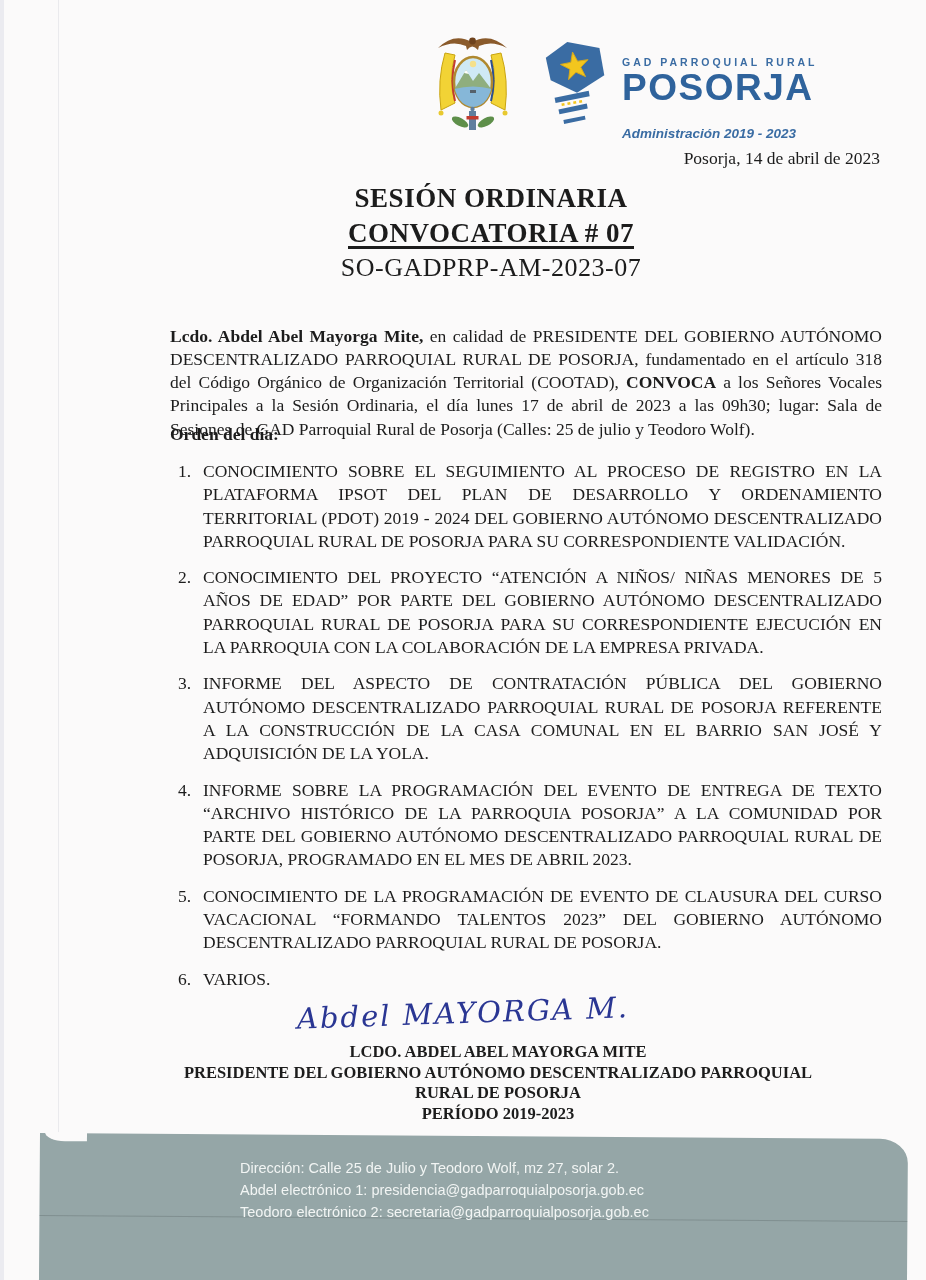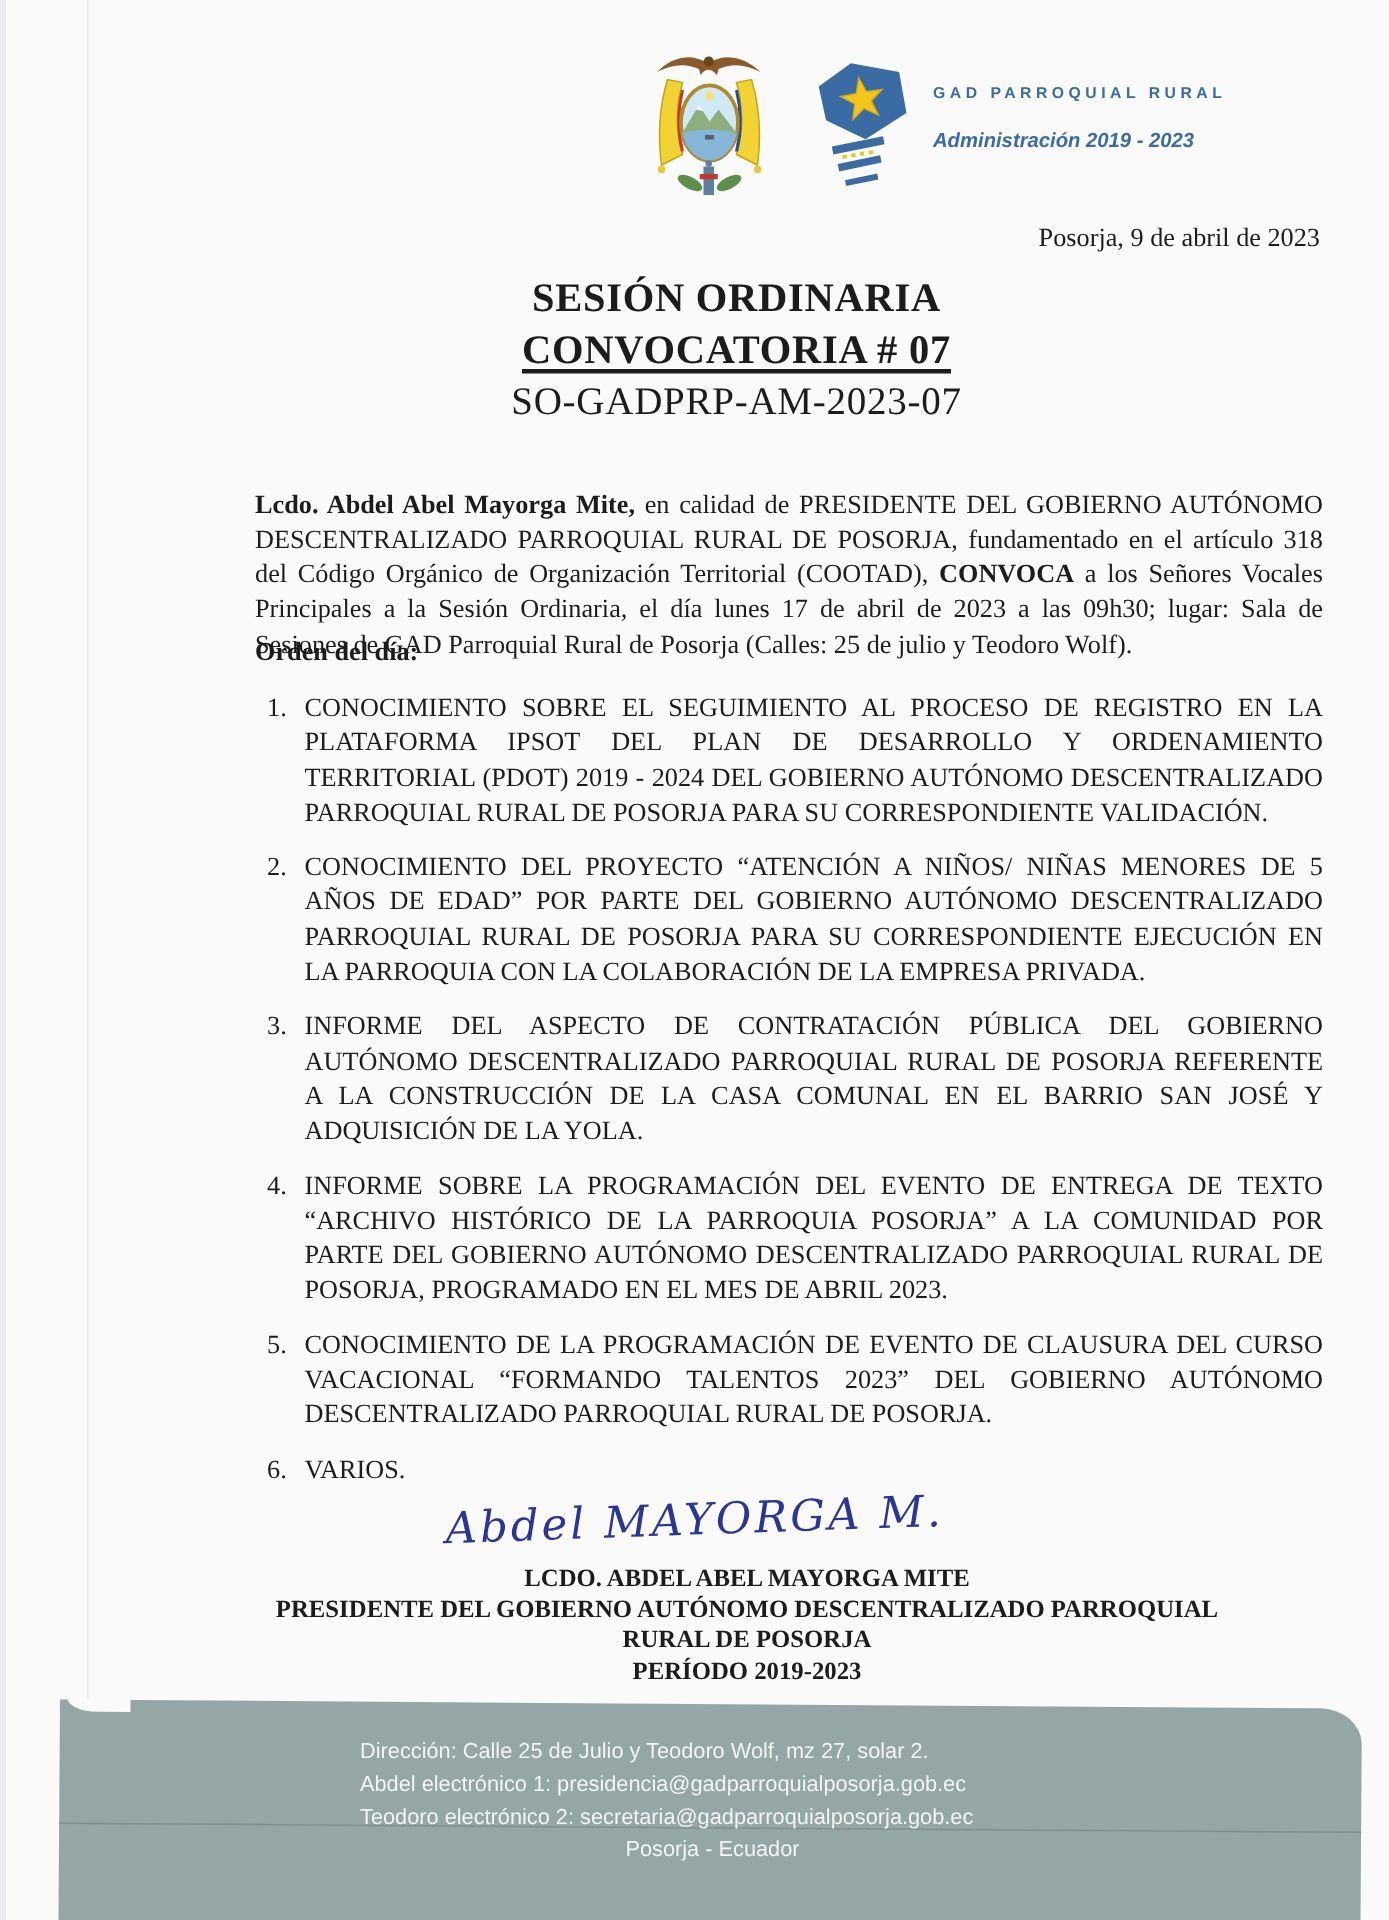--- a/index.html
+++ b/index.html
@@ -104,25 +104,26 @@
       <rect x="24" y="69" width="3" height="2.6" transform="rotate(-10 24 69)"></rect>
       <rect x="30" y="68" width="3" height="2.6" transform="rotate(-10 30 68)"></rect>
       <rect x="36" y="67" width="3" height="2.6" transform="rotate(-10 36 67)"></rect>
       <rect x="42" y="66" width="3" height="2.6" transform="rotate(-10 42 66)"></rect>
     </g>
     <polygon points="21,75 50,69 51,74 22,80" fill="#3a6ca3"></polygon>
     <polygon points="26,86 48,81.5 48.8,85.5 26.8,90" fill="#3a6ca3"></polygon>
   </svg>
   <div class="logo-text">
     <div class="logo-line1">GAD PARROQUIAL RURAL</div>
+    <div class="logo-name">POSORJA</div>
     <div class="logo-line2">Administración 2019 - 2023</div>
   </div>
 </div>
 
-<div class="date-line">Posorja, 9 de abril de 2023</div>
+<div class="date-line">Posorja, 14 de abril de 2023</div>
 
 <div class="title-block">
   <div class="title-1">SESIÓN ORDINARIA</div>
   <div class="title-2">CONVOCATORIA # 07</div>
   <div class="title-3">SO-GADPRP-AM-2023-07</div>
 </div>
 
 <p class="intro"><span class="b">Lcdo. Abdel Abel Mayorga Mite,</span><span> en calidad de PRESIDENTE DEL GOBIERNO AUTÓNOMO DESCENTRALIZADO PARROQUIAL RURAL DE POSORJA, fundamentado en el artículo 318 del Código Orgánico de Organización Territorial (COOTAD), </span><span class="b">CONVOCA</span><span> a los Señores Vocales Principales a la Sesión Ordinaria, el día lunes 17 de abril de 2023 a las 09h30; lugar: Sala de Sesiones de GAD Parroquial Rural de Posorja (Calles: 25 de julio y Teodoro Wolf).</span></p>
 
 <div class="agenda-heading">Orden del día:</div>
@@ -159,14 +160,13 @@
   <div>PRESIDENTE DEL GOBIERNO AUTÓNOMO DESCENTRALIZADO PARROQUIAL</div>
   <div>RURAL DE POSORJA</div>
   <div>PERÍODO 2019-2023</div>
 </div>
 
 <div class="footer-band"></div>
 <div class="footer-text">
   <div>Dirección: Calle 25 de Julio y Teodoro Wolf, mz 27, solar 2.</div>
   <div>Abdel electrónico 1: presidencia@gadparroquialposorja.gob.ec</div>
   <div>Teodoro electrónico 2: secretaria@gadparroquialposorja.gob.ec</div>
-  <div class="footer-loc">Posorja - Ecuador</div>
 </div>
 
 </body></html>

